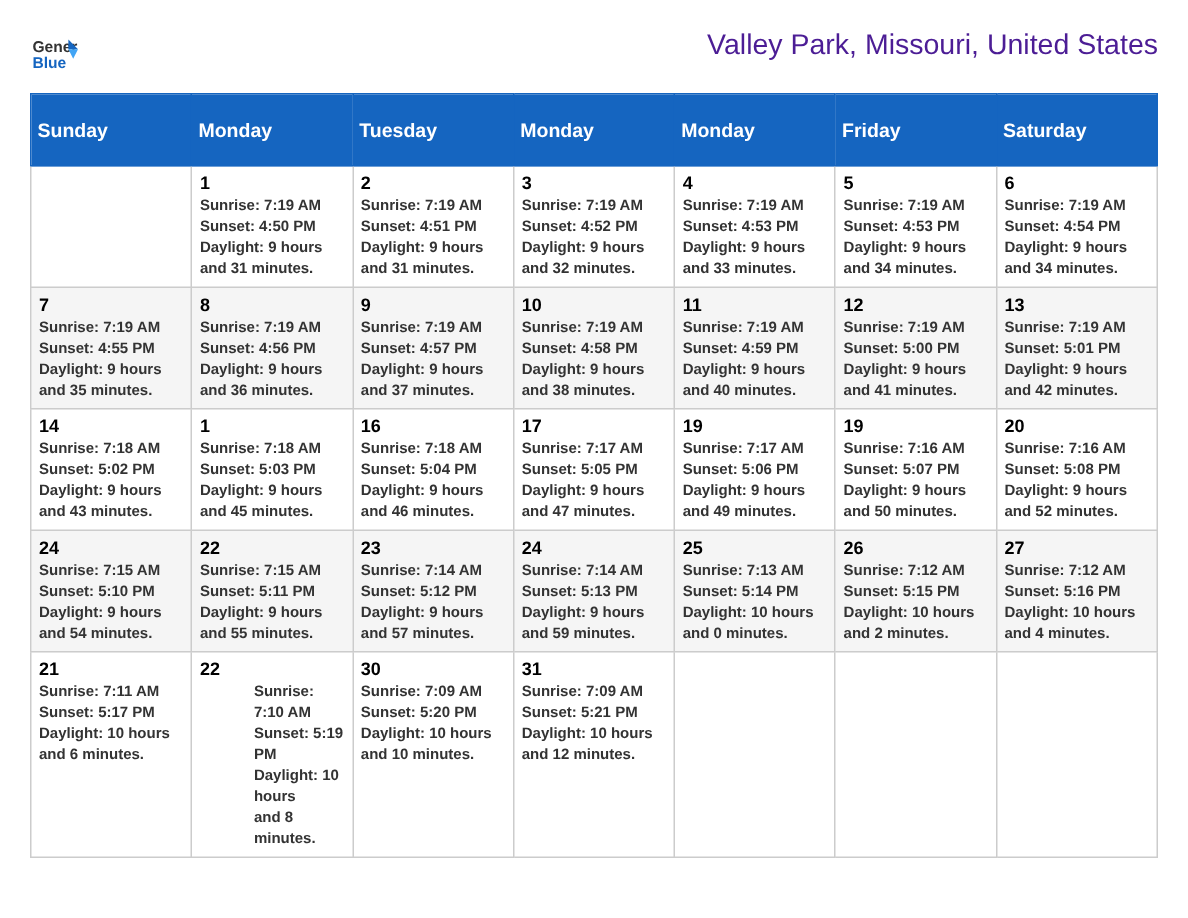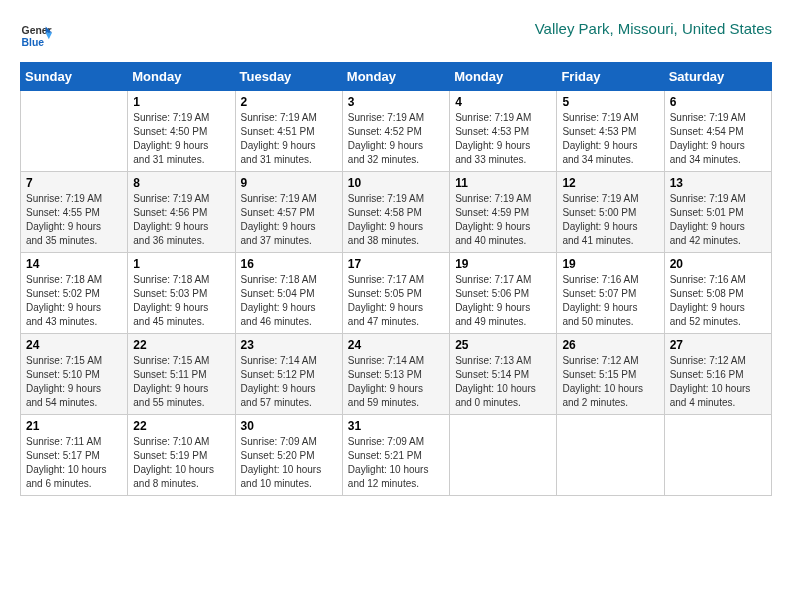--- a/index.html
+++ b/index.html
@@ -27,32 +27,32 @@
     }
     .title-area {
       text-align: right;
     }
     .month-title {
       font-size: 36px;
       font-weight: bold;
       color: #333;
     }
     .location-title {
-      font-size: 15px;
-      color: #0f766e;
+      font-size: 19px;
+      color: #4c1d95;
     }
     .calendar {
       width: 100%;
       border-collapse: collapse;
       font-size: 11px;
     }
     .calendar th {
       background-color: #1565c0;
       color: #fff;
-      padding: 6px 4px;
+      padding: 16px 4px;
       text-align: left;
       font-size: 13px;
       border: 1px solid #1565c0;
     }
     .calendar td {
       border: 1px solid #ccc;
       vertical-align: top;
       padding: 4px 5px;
       width: calc(100% / 7);
       min-height: 80px;
@@ -64,20 +64,21 @@
     .day-number {
       font-weight: bold;
       font-size: 12px;
       display: block;
       margin-bottom: 2px;
     }
     .day-info {
       font-size: 10px;
       color: #333;
       line-height: 1.4;
+      font-weight: bold;
     }
     .empty-cell {
       background: #f9f9f9;
     }
   </style>
 </head>
 <body>
 
 <div class="header-area">
   <div class="logo">
@@ -307,21 +308,21 @@
       <tr>
         <td>
           <span class="day-number">21</span>
           <div class="day-info" style="white-space: pre-line;">Sunrise: 7:11 AM
 Sunset: 5:17 PM
 Daylight: 10 hours
 and 6 minutes.</div>
         </td>
         <td>
           <span class="day-number">22</span>
-          <div class="day-info" style="white-space: pre-line;">Sunrise: 7:10 AM
+          <div class="day-info" style="white-space: pre-line; margin-left: 36px;">Sunrise: 7:10 AM
 Sunset: 5:19 PM
 Daylight: 10 hours
 and 8 minutes.</div>
         </td>
         <td>
           <span class="day-number">30</span>
           <div class="day-info" style="white-space: pre-line;">Sunrise: 7:09 AM
 Sunset: 5:20 PM
 Daylight: 10 hours
 and 10 minutes.</div>

